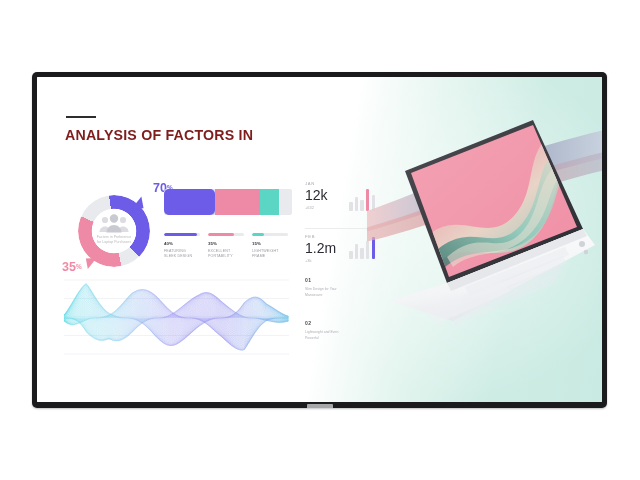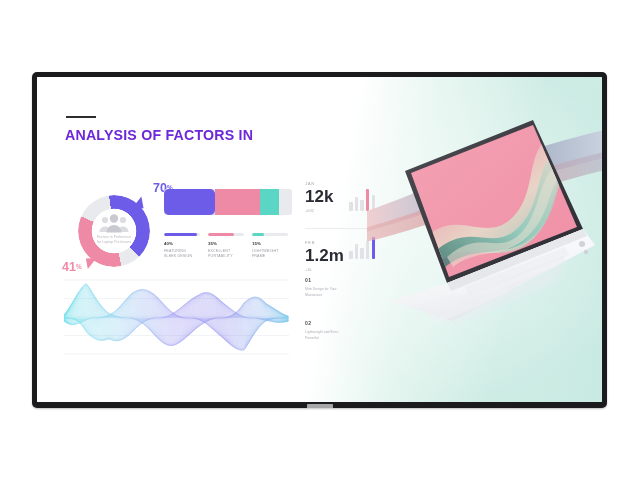--- a/index.html
+++ b/index.html
@@ -41,21 +41,21 @@
   }
 
   
   #slide{position:absolute;left:0;top:0;width:356px;height:100%;}
 
   .title-rule{
     position:absolute;left:29px;top:39px;width:30px;height:2px;background:#2d2d2d;
   }
   #slide-title{
     position:absolute;left:28px;top:48px;width:310px;
-    font-size:14.2px;font-weight:bold;color:#6d28d9;letter-spacing:.2px;
+    font-size:14.2px;font-weight:bold;color:#7f1d1d;letter-spacing:.2px;
     line-height:1.42;
   }
   #slide-title .l2{display:block;}
 
   
   #donut-wrap{position:absolute;left:27px;top:106px;width:106px;height:100px;}
   #donut{
     position:absolute;left:14px;top:12px;width:72px;height:72px;border-radius:50%;
     background:conic-gradient(
       from -8deg,
@@ -106,23 +106,23 @@
   #legend{display:flex;gap:8px;margin-top:18px;}
   .legend-item{width:36px;}
   .legend-track{height:2.6px;width:36px;background:#e9eaee;border-radius:2px;overflow:hidden;}
   .legend-fill{height:100%;border-radius:2px;}
   .legend-pct{margin-top:5px;font-size:4.4px;font-weight:bold;color:#3a3a42;}
   .legend-label{margin-top:3px;font-size:3.6px;color:#9a9aa4;line-height:1.55;letter-spacing:.15px;}
 
   
   #stats{position:absolute;left:268px;top:104px;width:72px;}
   .stat{position:relative;height:47px;}
-  .stat + .stat{border-top:1px solid #ececed;padding-top:11px;}
+  .stat + .stat{border-top:1px solid #ececed;padding-top:5px;}
   .stat-month{font-size:4.2px;color:#a9a9b2;letter-spacing:.7px;}
-  .stat-value{font-size:17px;font-weight:bold;color:#2b2b33;margin-top:2px;line-height:1;}
+  .stat-value{font-size:14px;font-weight:normal;color:#2b2b33;margin-top:2px;line-height:1;}
   .stat-delta{font-size:4px;color:#b2b2ba;margin-top:3px;}
   .mini-chart{position:absolute;right:2px;top:8px;display:flex;align-items:flex-end;gap:2.2px;height:22px;}
   .mini-bar{width:3.4px;background:#e2e2e6;border-radius:1px;}
 
   
   #numlist{position:absolute;left:268px;top:200px;width:74px;}
   .num-item{margin-bottom:21px;}
   .num-idx{font-size:5px;font-weight:bold;color:#4a4a54;letter-spacing:.4px;}
   .num-text{margin-top:4px;font-size:3.5px;color:#b0b0b8;line-height:1.7;}
 
@@ -166,21 +166,21 @@
             <circle cx="32" cy="11" r="8.4" fill="#c9c9d1"></circle>
             <path d="M17 39c0-8.3 6.7-15 15-15s15 6.7 15 15z" fill="#c9c9d1"></path>
           </svg>
 
           <div id="donut-caption">
             <div>Factors in Preference</div>
             <div>for Laptop Purchases</div>
           </div>
 
           <div id="pct-40"><span>70</span><sup>%</sup></div>
-          <div id="pct-35"><span>41</span><sup>%</sup></div>
+          <div id="pct-35"><span>35</span><sup>%</sup></div>
         </div>
 
         <div id="bars-block">
           <div id="stacked-bar">
               <div class="seg s0" style="width: 40%; background: rgb(108, 92, 231);"></div>
               <div class="seg s1" style="width: 35%; background: rgb(239, 138, 166);"></div>
               <div class="seg s2" style="width: 15%; background: rgb(91, 214, 196);"></div>
               <div class="seg s3" style="width: 10%; background: rgb(233, 234, 238);"></div>
             </div>
           <div id="legend">

